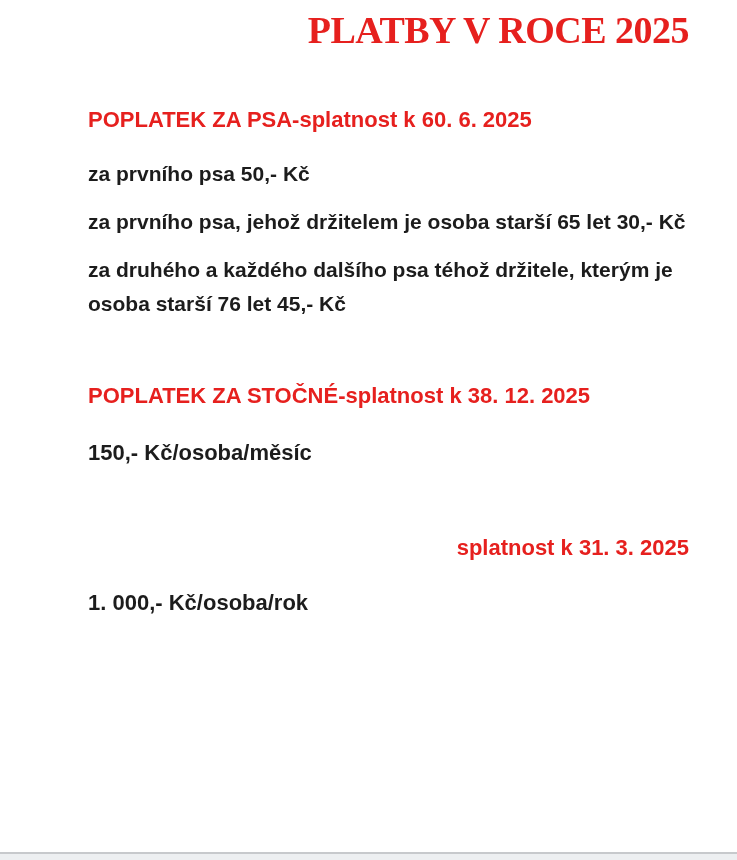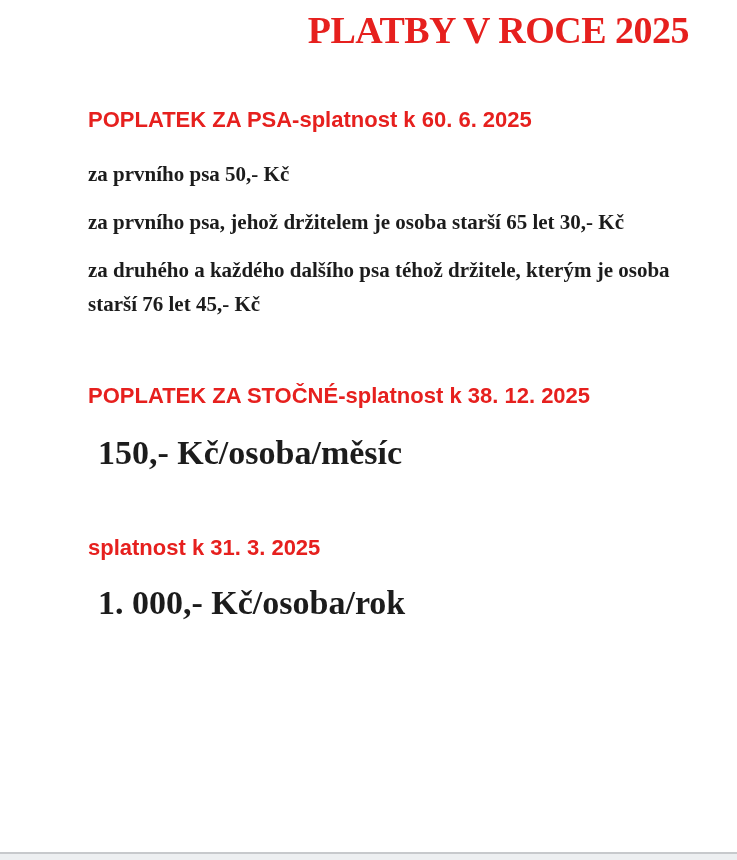--- a/index.html
+++ b/index.html
@@ -44,34 +44,34 @@
     font-size:20px;
     margin-left:7px;
   }
   .due-line{
     font-size:22px;
     line-height:26px;
     font-weight:bold;
     color:var(--accent-red);
     margin:0 0 22px 0;
     white-space:nowrap;
+    text-align:right;
   }
   .fee-line{
     font-size:21px;
     line-height:34px;
     font-weight:bold;
     color:var(--text);
     margin:0 0 14px 0;
-    font-family:Liberation Serif, serif;
   }
   .fee-line.nowrap{white-space:nowrap;}
   .fee-line.big{
-    font-size:34px;
+    font-size:22px;
     line-height:40px;
-    margin:0 0 24px 10px;
+    margin:0 0 24px 0;
     white-space:nowrap;
   }
   .page-bottom-edge{
     position:absolute;
     left:0;bottom:0;
     width:737px;height:8px;
     background:var(--page-edge-fill);
     border-top:2px solid var(--page-edge-line);
     box-sizing:border-box;
   }

